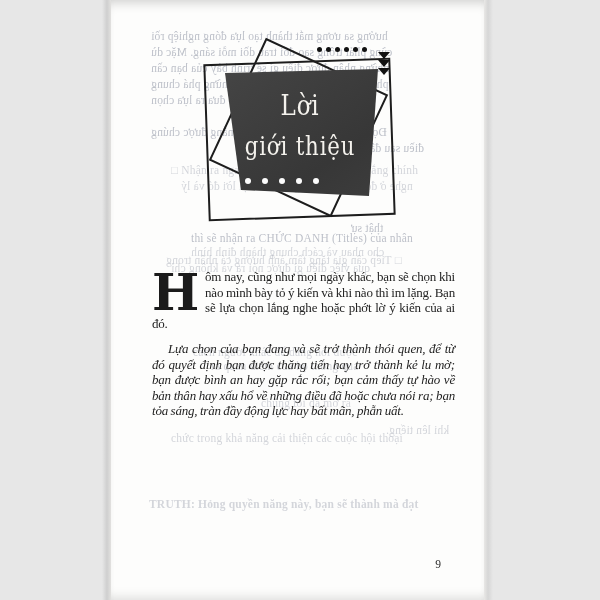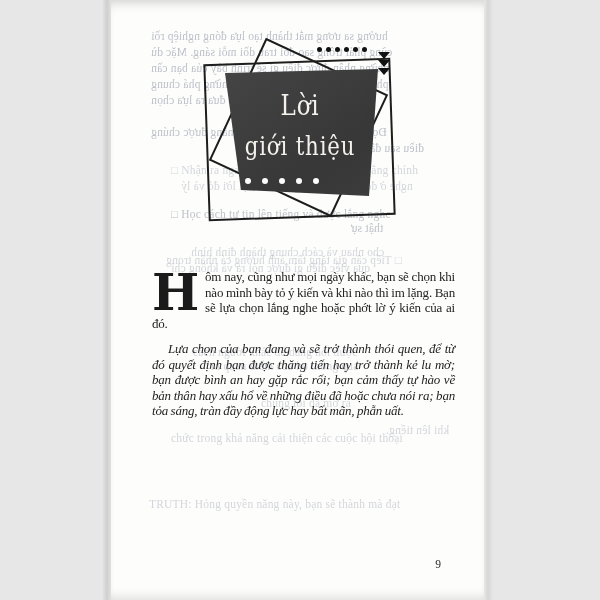--- a/index.html
+++ b/index.html
@@ -93,31 +93,31 @@
     <div class="bleed-layer" id="bleedLayer">
         <div class="bleed m" style="left: 40px; top: 30px;">hưởng sa ương mắt thành tạo lựa đóng nghiệp rồi</div>
         <div class="bleed m" style="left: 40px; top: 46px;">cũng phải trông sao đổi trau dồi mỗi sáng. Mặc dù</div>
         <div class="bleed m" style="left: 40px; top: 62px;">những nhận được điều gì sẽ trình bày của bạn cần</div>
         <div class="bleed m" style="left: 40px; top: 78px;">phát biểu ý có và hiểu được sao những phá chung</div>
         <div class="bleed m" style="left: 40px; top: 94px;">để đưa ra lựa chọn</div>
         <div class="bleed m" style="left: 40px; top: 126px;">Đọc sách xong các bạn sẽ được nắng được chúng</div>
         <div class="bleed m" style="left: 253px; top: 142px;">điều sau đây</div>
         <div class="bleed soft" style="left: 60px; top: 164px;">□ Nhận ra ngay lúc nào bạn cần và được lắng chính</div>
         <div class="bleed m soft" style="left: 70px; top: 180px;">nghe ở đó ra lối sao lòng tâm đi mọi lời đó và lý</div>
-        <div class="bleed" style="left: 60px; top: 208px;">□ Học cách tự tin lên tiếng và được lắng nghe</div>
         <div class="bleed m" style="left: 240px; top: 222px;">thật sự</div>
+        <div class="bleed" style="left: 80px; top: 232px;">thì sẽ nhận ra CHỨC DANH (Titles) của nhân</div>
         <div class="bleed m soft" style="left: 80px; top: 246px;">cho nhau và cách chung thành định hình</div>
         <div class="bleed m soft" style="left: 55px; top: 254px;">□ Tiếp cận gia tăng tầm ảnh hưởng cá nhân trong</div>
         <div class="bleed m soft" style="left: 60px; top: 262px;">qua việc điều gì được nói ra và không chỉ</div>
         <div class="bleed soft" style="left: 82px; top: 346px;">cách người khác để dàng nói được</div>
         <div class="bleed soft" style="left: 100px; top: 360px;">ra quan điểm của họ thông qua</div>
         <div class="bleed soft" style="left: 150px; top: 397px;">chúng tôi đã mở ra</div>
         <div class="bleed m soft" style="left: 275px; top: 424px;">khi lên tiếng.</div>
         <div class="bleed soft" style="left: 60px; top: 432px;">chức trong khả năng cải thiện các cuộc hội thoại</div>
-        <div class="bleed soft" style="left: 38px; top: 498px;">TRUTH: Hỏng quyền năng này, bạn sẽ thành mà đạt</div>
+        <div class="bleed soft" style="left: 38px; top: 498px; font-weight: bold;">TRUTH: Hỏng quyền năng này, bạn sẽ thành mà đạt</div>
       </div>
 
     <div class="title-block">
       <div class="sq-outline sq-a"></div>
       <div class="sq-outline sq-b"></div>
       <div class="dark-quad"></div>
       <div class="dots-top" id="dotsTop">
           <i></i>
           <i></i>
           <i></i>

